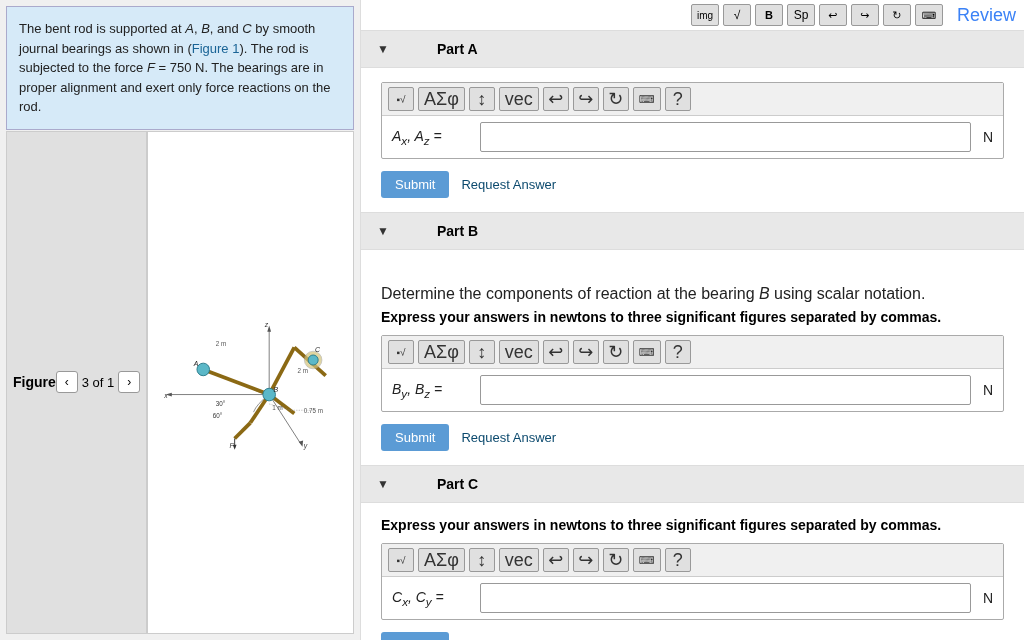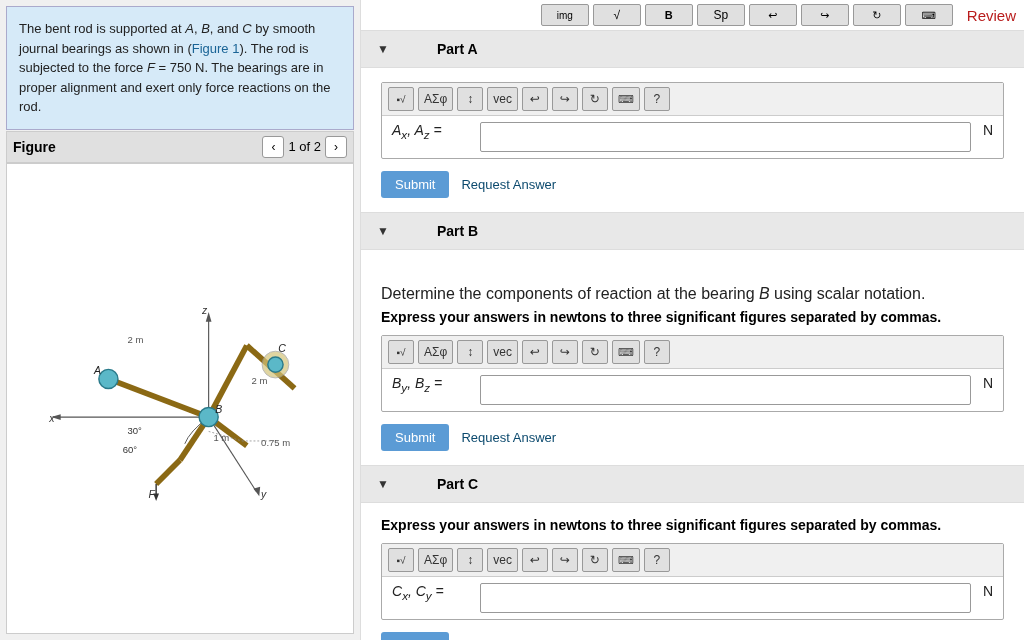--- a/index.html
+++ b/index.html
@@ -35,21 +35,21 @@
 
     .problem-description a {
       color: #1a6496;
       text-decoration: none;
     }
 
     .figure-section {
       background: #c2410c;
       flex: 1;
       display: flex;
-      flex-direction: column;
+      flex-direction: row;
     }
 
     .figure-header {
       display: flex;
       align-items: center;
       justify-content: space-between;
       padding: 4px 6px;
       background: #e0e0e0;
       border: 1px solid #ccc;
     }
@@ -107,35 +107,35 @@
       display: flex;
       align-items: center;
       justify-content: flex-end;
       padding: 4px 8px;
       background: #fff;
       border-bottom: 1px solid #ddd;
       gap: 4px;
     }
 
     .toolbar-btn {
-      width: 48px;
+      width: 28px;
       height: 22px;
       background: #e0e0e0;
       border: 1px solid #999;
       border-radius: 2px;
       cursor: pointer;
       font-size: 11px;
       display: flex;
       align-items: center;
       justify-content: center;
     }
 
     .review-link {
-      color: #b91c1c;
-      font-size: 15px;
+      color: #3b82f6;
+      font-size: 18px;
       margin-left: 10px;
       text-decoration: none;
     }
 
     
     .part-section {
       border-bottom: 1px solid #ddd;
       background: #f5f5f5;
     }
 
@@ -198,34 +198,35 @@
       border-bottom: 1px solid #ccc;
       gap: 4px;
     }
 
     .input-tool-btn {
       height: 24px;
       background: #e0e0e0;
       border: 1px solid #999;
       border-radius: 2px;
       cursor: pointer;
-      font-size: 12px;
+      font-size: 18px;
       padding: 0 5px;
       display: flex;
       align-items: center;
       justify-content: center;
       color: #333;
     }
 
     .input-tool-btn.icon-btn {
       width: 26px;
     }
 
     .input-row {
       display: flex;
+      align-items: center;
       padding: 6px 10px;
       gap: 8px;
     }
 
     .input-label {
       font-size: 14px;
       color: #222;
       white-space: nowrap;
       min-width: 80px;
       font-style: italic;
@@ -284,21 +285,21 @@
 <div class="left-panel">
   <div class="problem-description">
     The bent rod is supported at <em>A</em>, <em>B</em>, and <em>C</em> by smooth journal bearings as shown in (<a href="#">Figure 1</a>). The rod is subjected to the force <em>F</em> = 750 N. The bearings are in proper alignment and exert only force reactions on the rod.
   </div>
 
   <div class="figure-section">
     <div class="figure-header">
       <span class="figure-title">Figure</span>
       <div class="figure-nav">
         <button class="nav-btn">‹</button>
-        <span class="nav-count">1 of 2</span>
+        <span class="nav-count">3 of 1</span>
         <button class="nav-btn">›</button>
       </div>
     </div>
     <div class="figure-image">
 
       <svg class="figure-svg" viewBox="0 0 310 220">
 
         <rect width="310" height="220" fill="#fff"></rect>
 
         <text x="18" y="135" font-size="11" font-style="italic" fill="#333">x</text>

